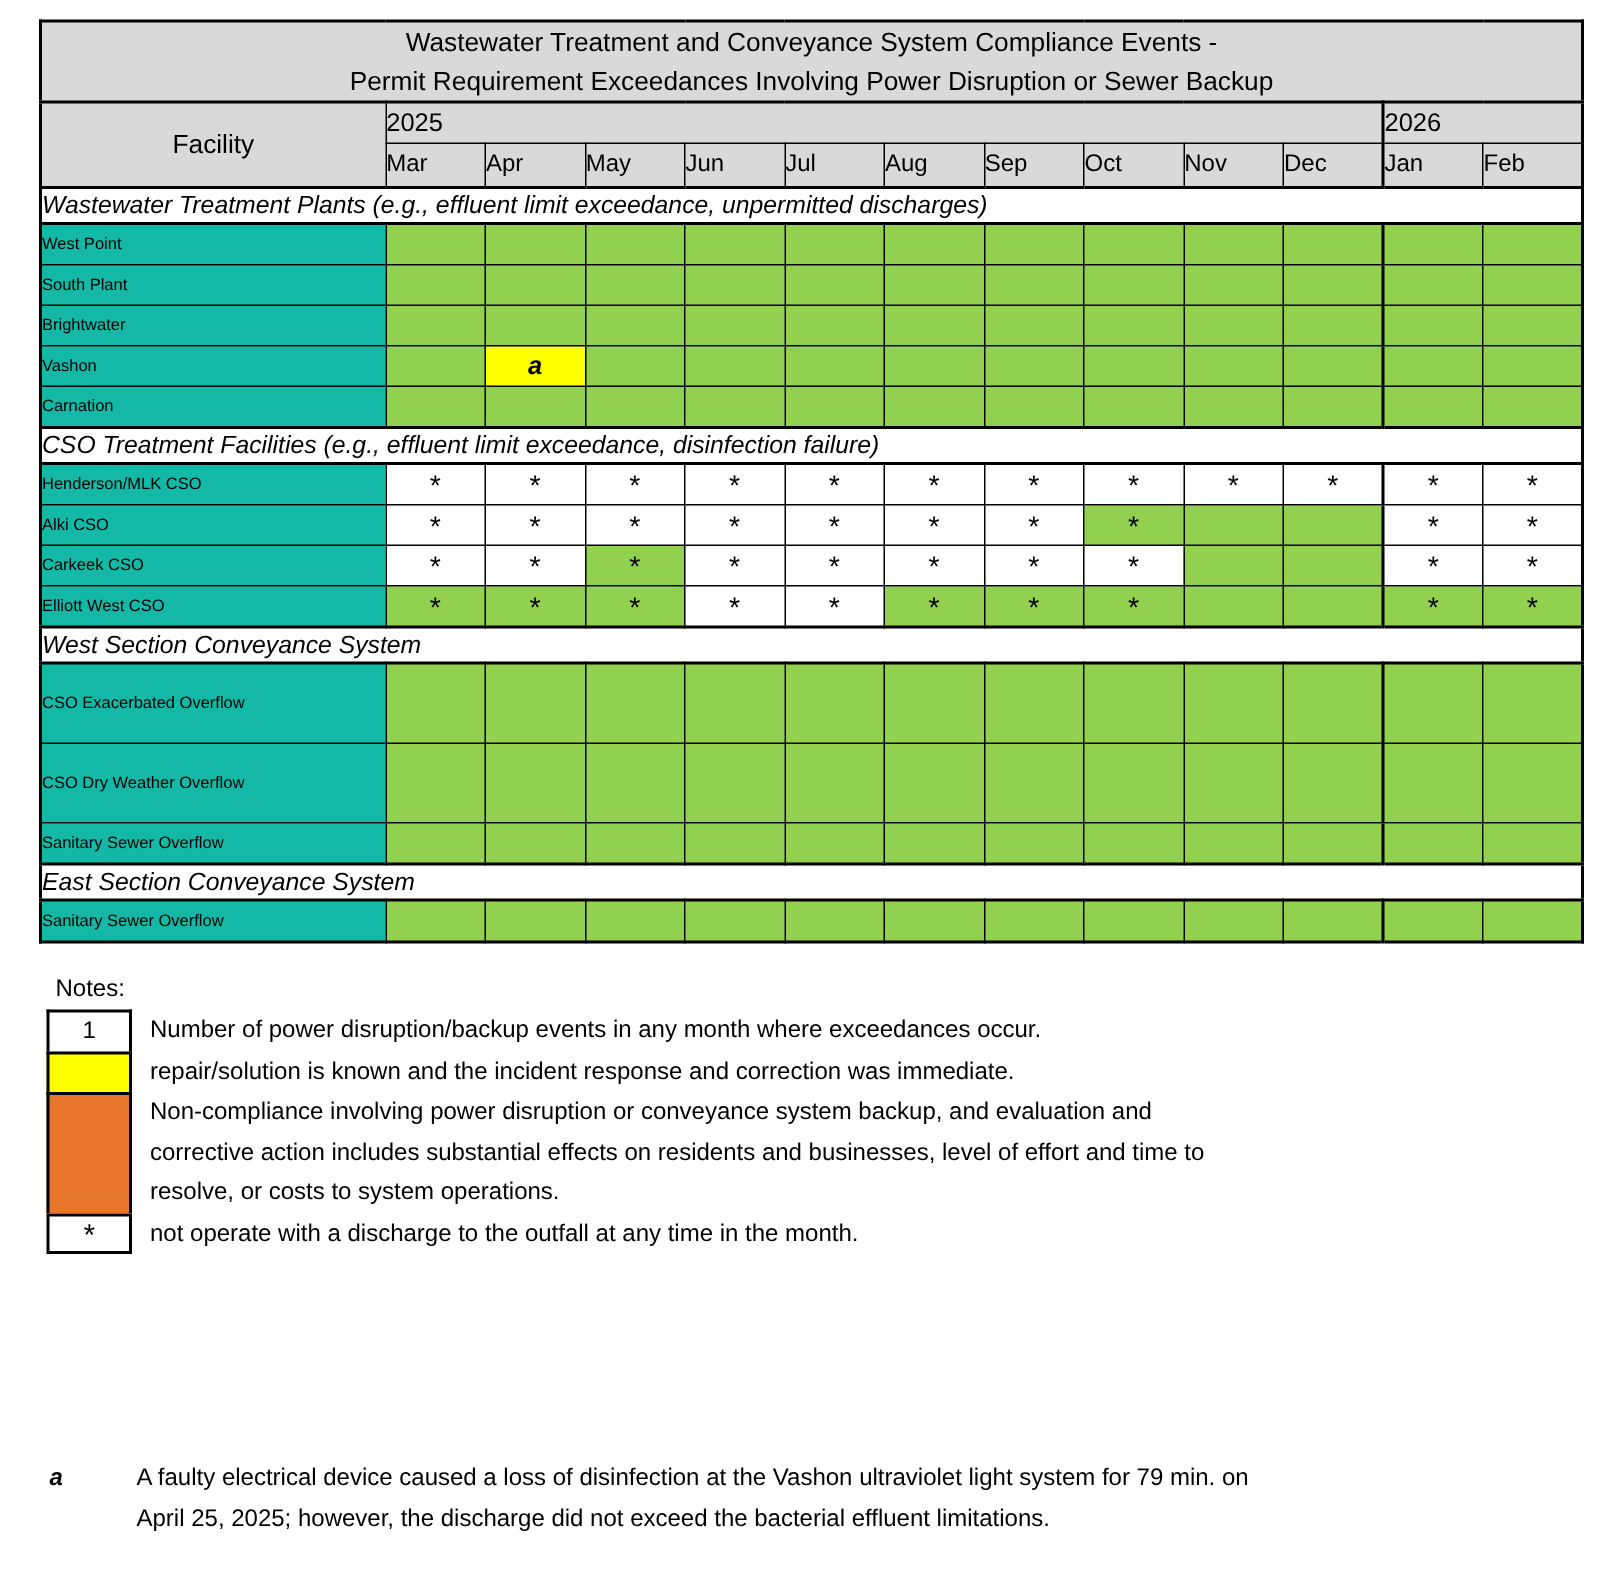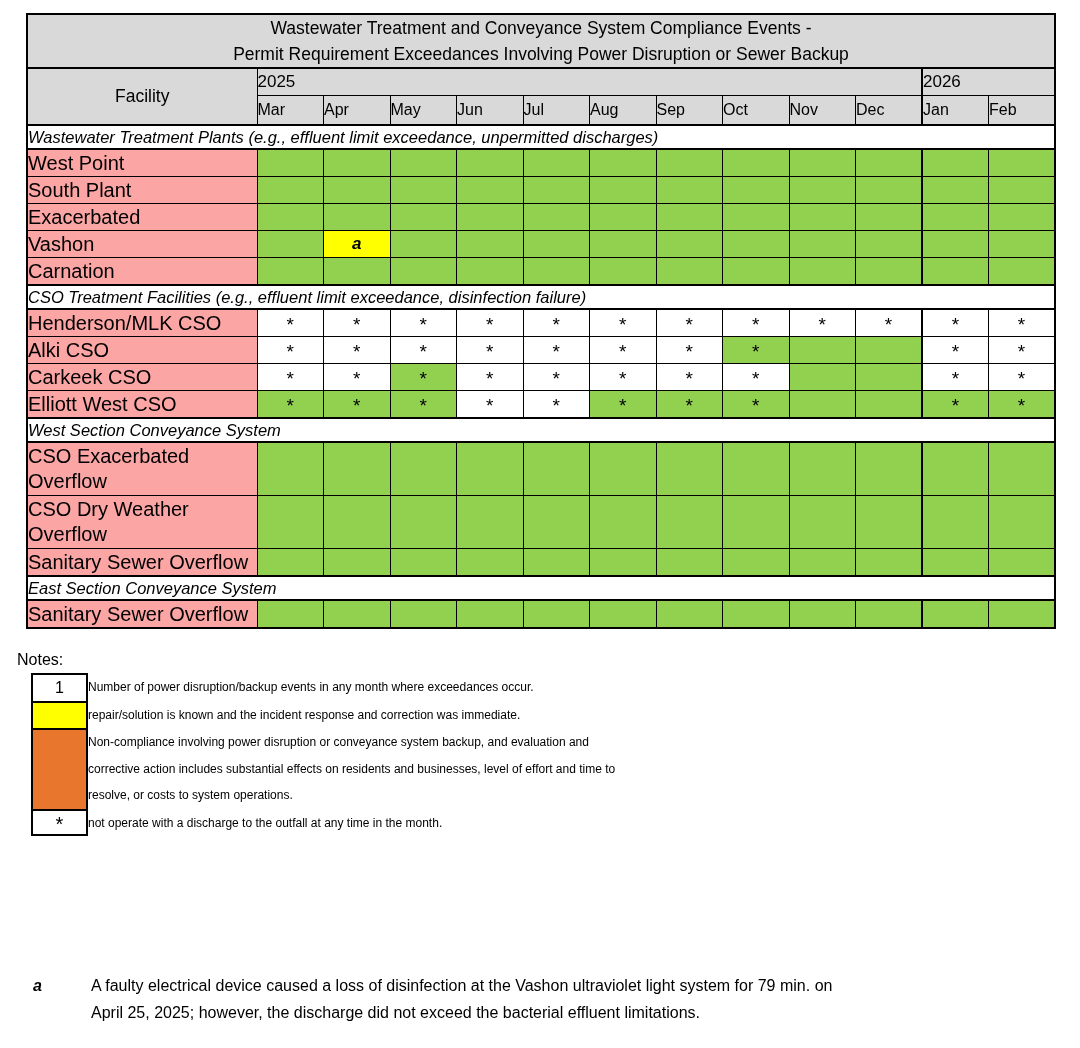--- a/index.html
+++ b/index.html
@@ -93,23 +93,23 @@
     padding: 3px 0 4px 7px;
     background: #ffffff;
     border-top: 2px solid #000 !important;
     border-bottom: 2px solid #000 !important;
     height: 22px;
   }
 
   
   td.fac {
     text-align: left;
-    font-size: 20px;
+    font-size: 11px;
     padding: 1px 4px 2px 7px;
-    background: #fca5a5;
+    background: #14b8a6;
     height: 26px;
     line-height: 21px;
   }
   td.fac.two-line {
     height: 52px;
     line-height: 25px;
   }
 
   
   td.cell {
@@ -131,21 +131,21 @@
     font-style: italic;
     font-weight: bold;
     font-size: 17px;
     position: relative;
     top: 0;
   }
 
   
   .notes-label {
     position: absolute;
-    left: 17px;
+    left: 37px;
     top: 651px;
     font-size: 16px;
   }
 
   .legend {
     position: absolute;
     left: 31px;
     top: 673px;
     width: 1020px;
   }
@@ -169,22 +169,22 @@
   .swatch.green { background: #92d050; }
   .swatch.yellow { background: #ffff00; }
   .swatch.orange { background: #e8762c; }
   .swatch .ast {
     font-size: 20px;
     position: relative;
     top: 2px;
   }
   .legend-text {
     flex: 1 1 auto;
-    padding-left: 0;
-    font-size: 12px;
+    padding-left: 12px;
+    font-size: 16px;
     line-height: 26.5px;
     padding-top: 1px;
     box-sizing: border-box;
   }
   .legend-text .ln { display: block; }
 
   
   .footnote {
     position: absolute;
     left: 33px;
@@ -279,21 +279,21 @@
             <td class="cell g"></td>
             <td class="cell g"></td>
             <td class="cell g"></td>
             <td class="cell g"></td>
             <td class="cell g"></td>
             <td class="cell g"></td>
             <td class="cell g thick-left"></td>
             <td class="cell g"></td>
           </tr>
           <tr>
-            <td class="fac">Exacerbated</td>
+            <td class="fac">Brightwater</td>
             <td class="cell g"></td>
             <td class="cell g"></td>
             <td class="cell g"></td>
             <td class="cell g"></td>
             <td class="cell g"></td>
             <td class="cell g"></td>
             <td class="cell g"></td>
             <td class="cell g"></td>
             <td class="cell g"></td>
             <td class="cell g"></td>

